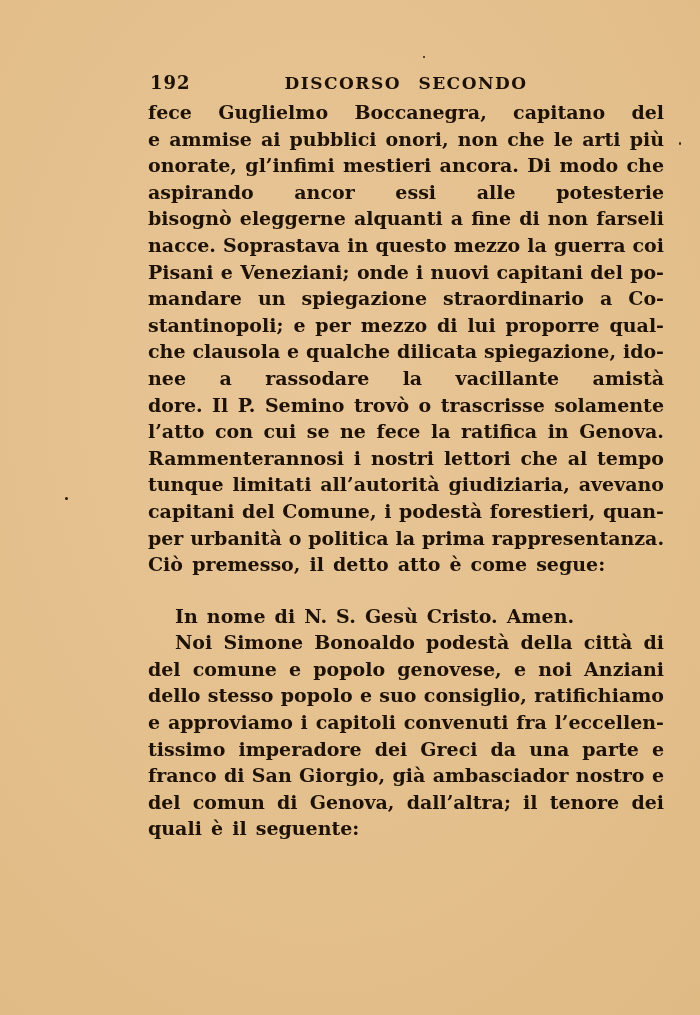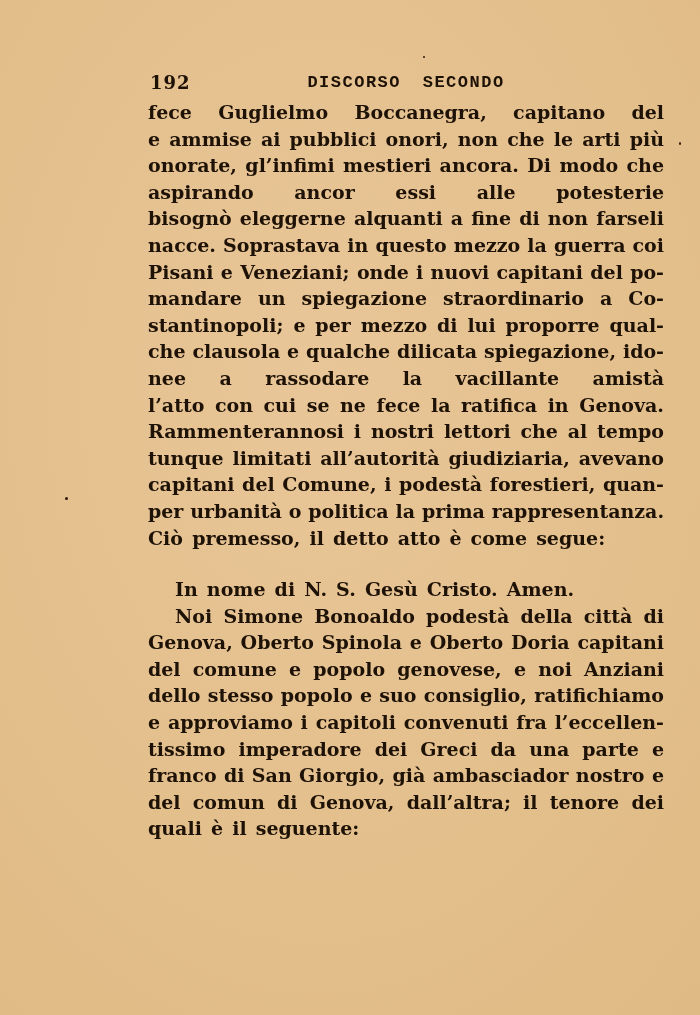--- a/index.html
+++ b/index.html
@@ -31,21 +31,20 @@
     font-size: 18px;
     letter-spacing: 1px;
   }
   .title {
     display: block;
     text-align: center;
     font-size: 17px;
     letter-spacing: 1.5px;
     word-spacing: 10px;
     padding-top: 2px;
-    font-family: Liberation Mono, monospace;
   }
   .body { color: #1e1206; font-weight: bold; }
   .paragraph + .paragraph { margin-top: 25px; }
   .line {
     height: 26.6px;
     line-height: 26.6px;
     font-size: 19px;
     overflow: hidden;
     white-space: normal;
     word-spacing: 2.5px;
@@ -81,31 +80,31 @@
           <div class="line justify">e ammise ai pubblici onori, non che le arti più</div>
           <div class="line justify">onorate, gl’infimi mestieri ancora. Di modo che</div>
           <div class="line justify">aspirando ancor essi alle potesterie dell’Imperio,</div>
           <div class="line justify">bisognò eleggerne alquanti a fine di non farseli</div>
           <div class="line justify">nacce. Soprastava in questo mezzo la guerra coi</div>
           <div class="line justify">Pisani e Veneziani; onde i nuovi capitani del po-</div>
           <div class="line justify">mandare un spiegazione straordinario a Co-</div>
           <div class="line justify">stantinopoli; e per mezzo di lui proporre qual-</div>
           <div class="line justify">che clausola e qualche dilicata spiegazione, ido-</div>
           <div class="line justify">nee a rassodare la vacillante amistà dell’impera-</div>
+          <div class="line justify">dore. Il P. Semino trovò o trascrisse solamente</div>
           <div class="line justify">l’atto con cui se ne fece la ratifica in Genova.</div>
           <div class="line justify">Rammenterannosi i nostri lettori che al tempo dei</div>
           <div class="line justify">tunque limitati all’autorità giudiziaria, avevano</div>
           <div class="line justify">capitani del Comune, i podestà forestieri, quan-</div>
           <div class="line justify">per urbanità o politica la prima rappresentanza.</div>
           <div class="line">Ciò premesso, il detto atto è come segue:</div>
         </div>
         <div class="paragraph">
           <div class="line indent">In nome di N. S. Gesù Cristo. Amen.</div>
           <div class="line justify indent">Noi Simone Bonoaldo podestà della città di</div>
-          <div class="line justify">Genova, Oberto Spinola e Oberto Doria capitani</div>
           <div class="line justify">del comune e popolo genovese, e noi Anziani</div>
           <div class="line justify">dello stesso popolo e suo consiglio, ratifichiamo</div>
           <div class="line justify">e approviamo i capitoli convenuti fra l’eccellen-</div>
           <div class="line justify">tissimo imperadore dei Greci da una parte e Lan-</div>
           <div class="line justify">franco di San Giorgio, già ambasciador nostro e</div>
           <div class="line justify">del comun di Genova, dall’altra; il tenore dei</div>
           <div class="line">quali è il seguente:</div>
         </div>
       </div>
   </div>

